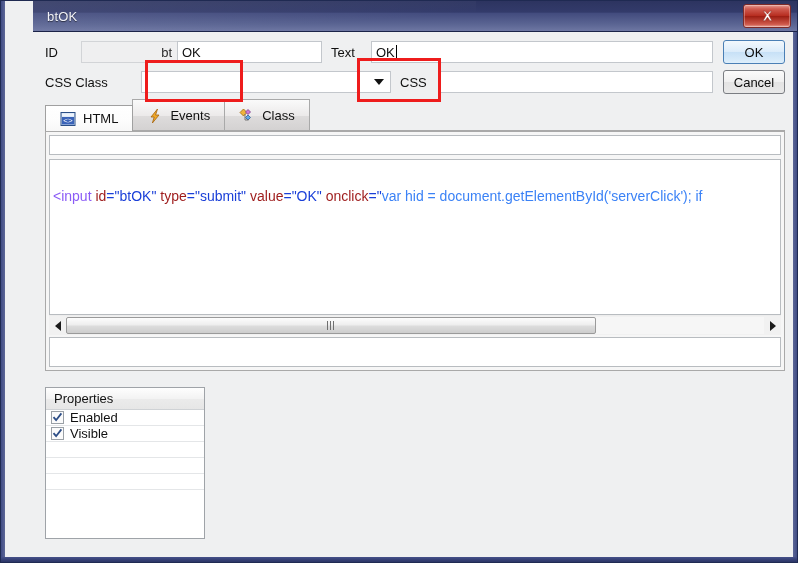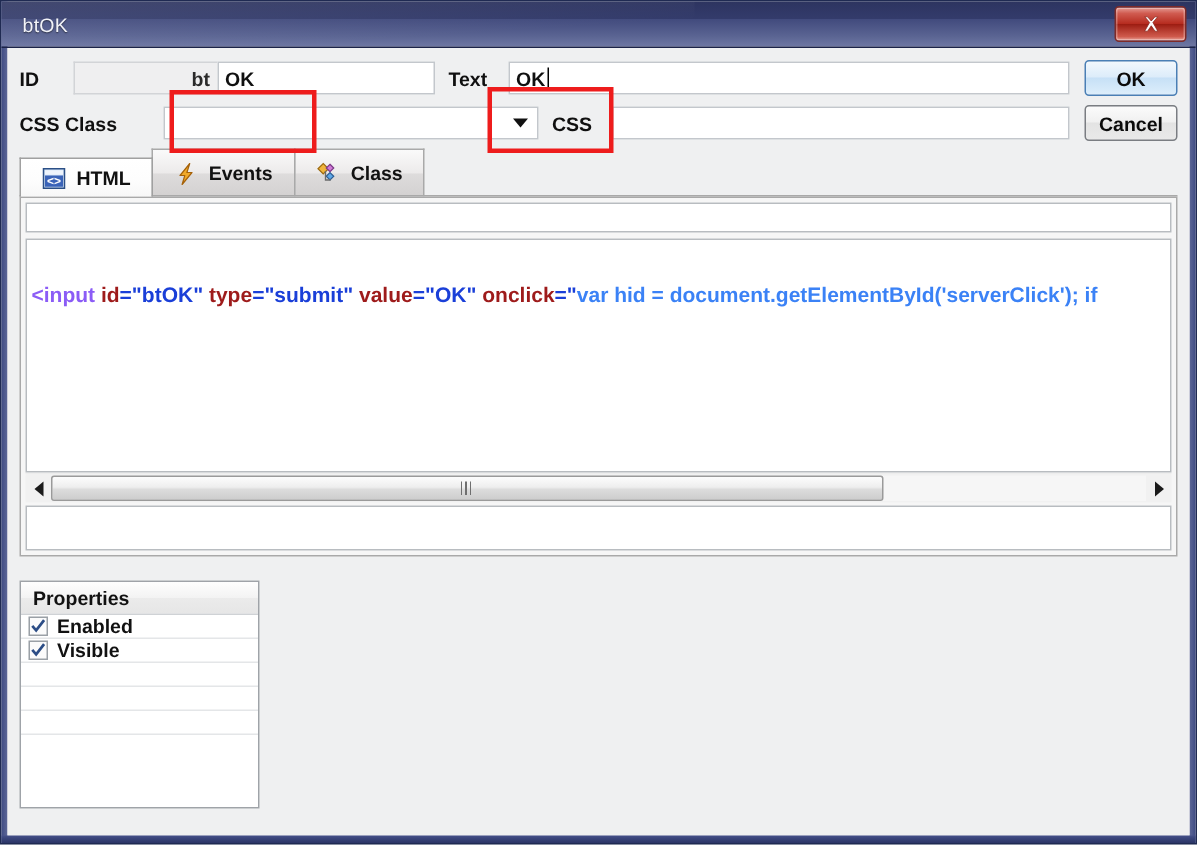--- a/index.html
+++ b/index.html
@@ -9,21 +9,21 @@
     background:#ffffff;
     -webkit-font-smoothing:none;
   }
 
   
   #window{
     position:absolute;inset:0;
     background:#eff0f1;
     border:1px solid #1f2a52;
     box-sizing:border-box;
-    display:flex;flex-direction:column;
+    display:flex;flex-direction:column;padding-left:32px;
   }
   #window::after{
     content:"";position:absolute;left:0;right:0;bottom:0;height:5px;
     background:linear-gradient(to bottom,#46518a 0%,#39447a 40%,#2b3566 100%);
     pointer-events:none;
   }
   #frame-left,#frame-right{
     position:absolute;top:0;bottom:0;width:4px;pointer-events:none;
   }
   #frame-left{left:0;background:linear-gradient(to right,#404c84,#5d6797);}
@@ -55,21 +55,20 @@
     cursor:pointer;
   }
   #close-btn svg{display:block;}
 
   
   #client{
     flex:1;position:relative;margin:0 4px 5px 4px;
     background:#eff0f1;
     display:flex;flex-direction:column;
     overflow:hidden;
-    font-weight:bold;
   }
 
   
   #form{
     flex:0 0 auto;padding:7px 8px 4px 8px;position:relative;
   }
   .frow{display:flex;align-items:center;height:26px;margin-bottom:4px;}
   .lbl{font-size:13px;color:#101010;flex:0 0 auto;}
   .lbl.id{width:36px;}
   .lbl.cssclass{width:96px;}

